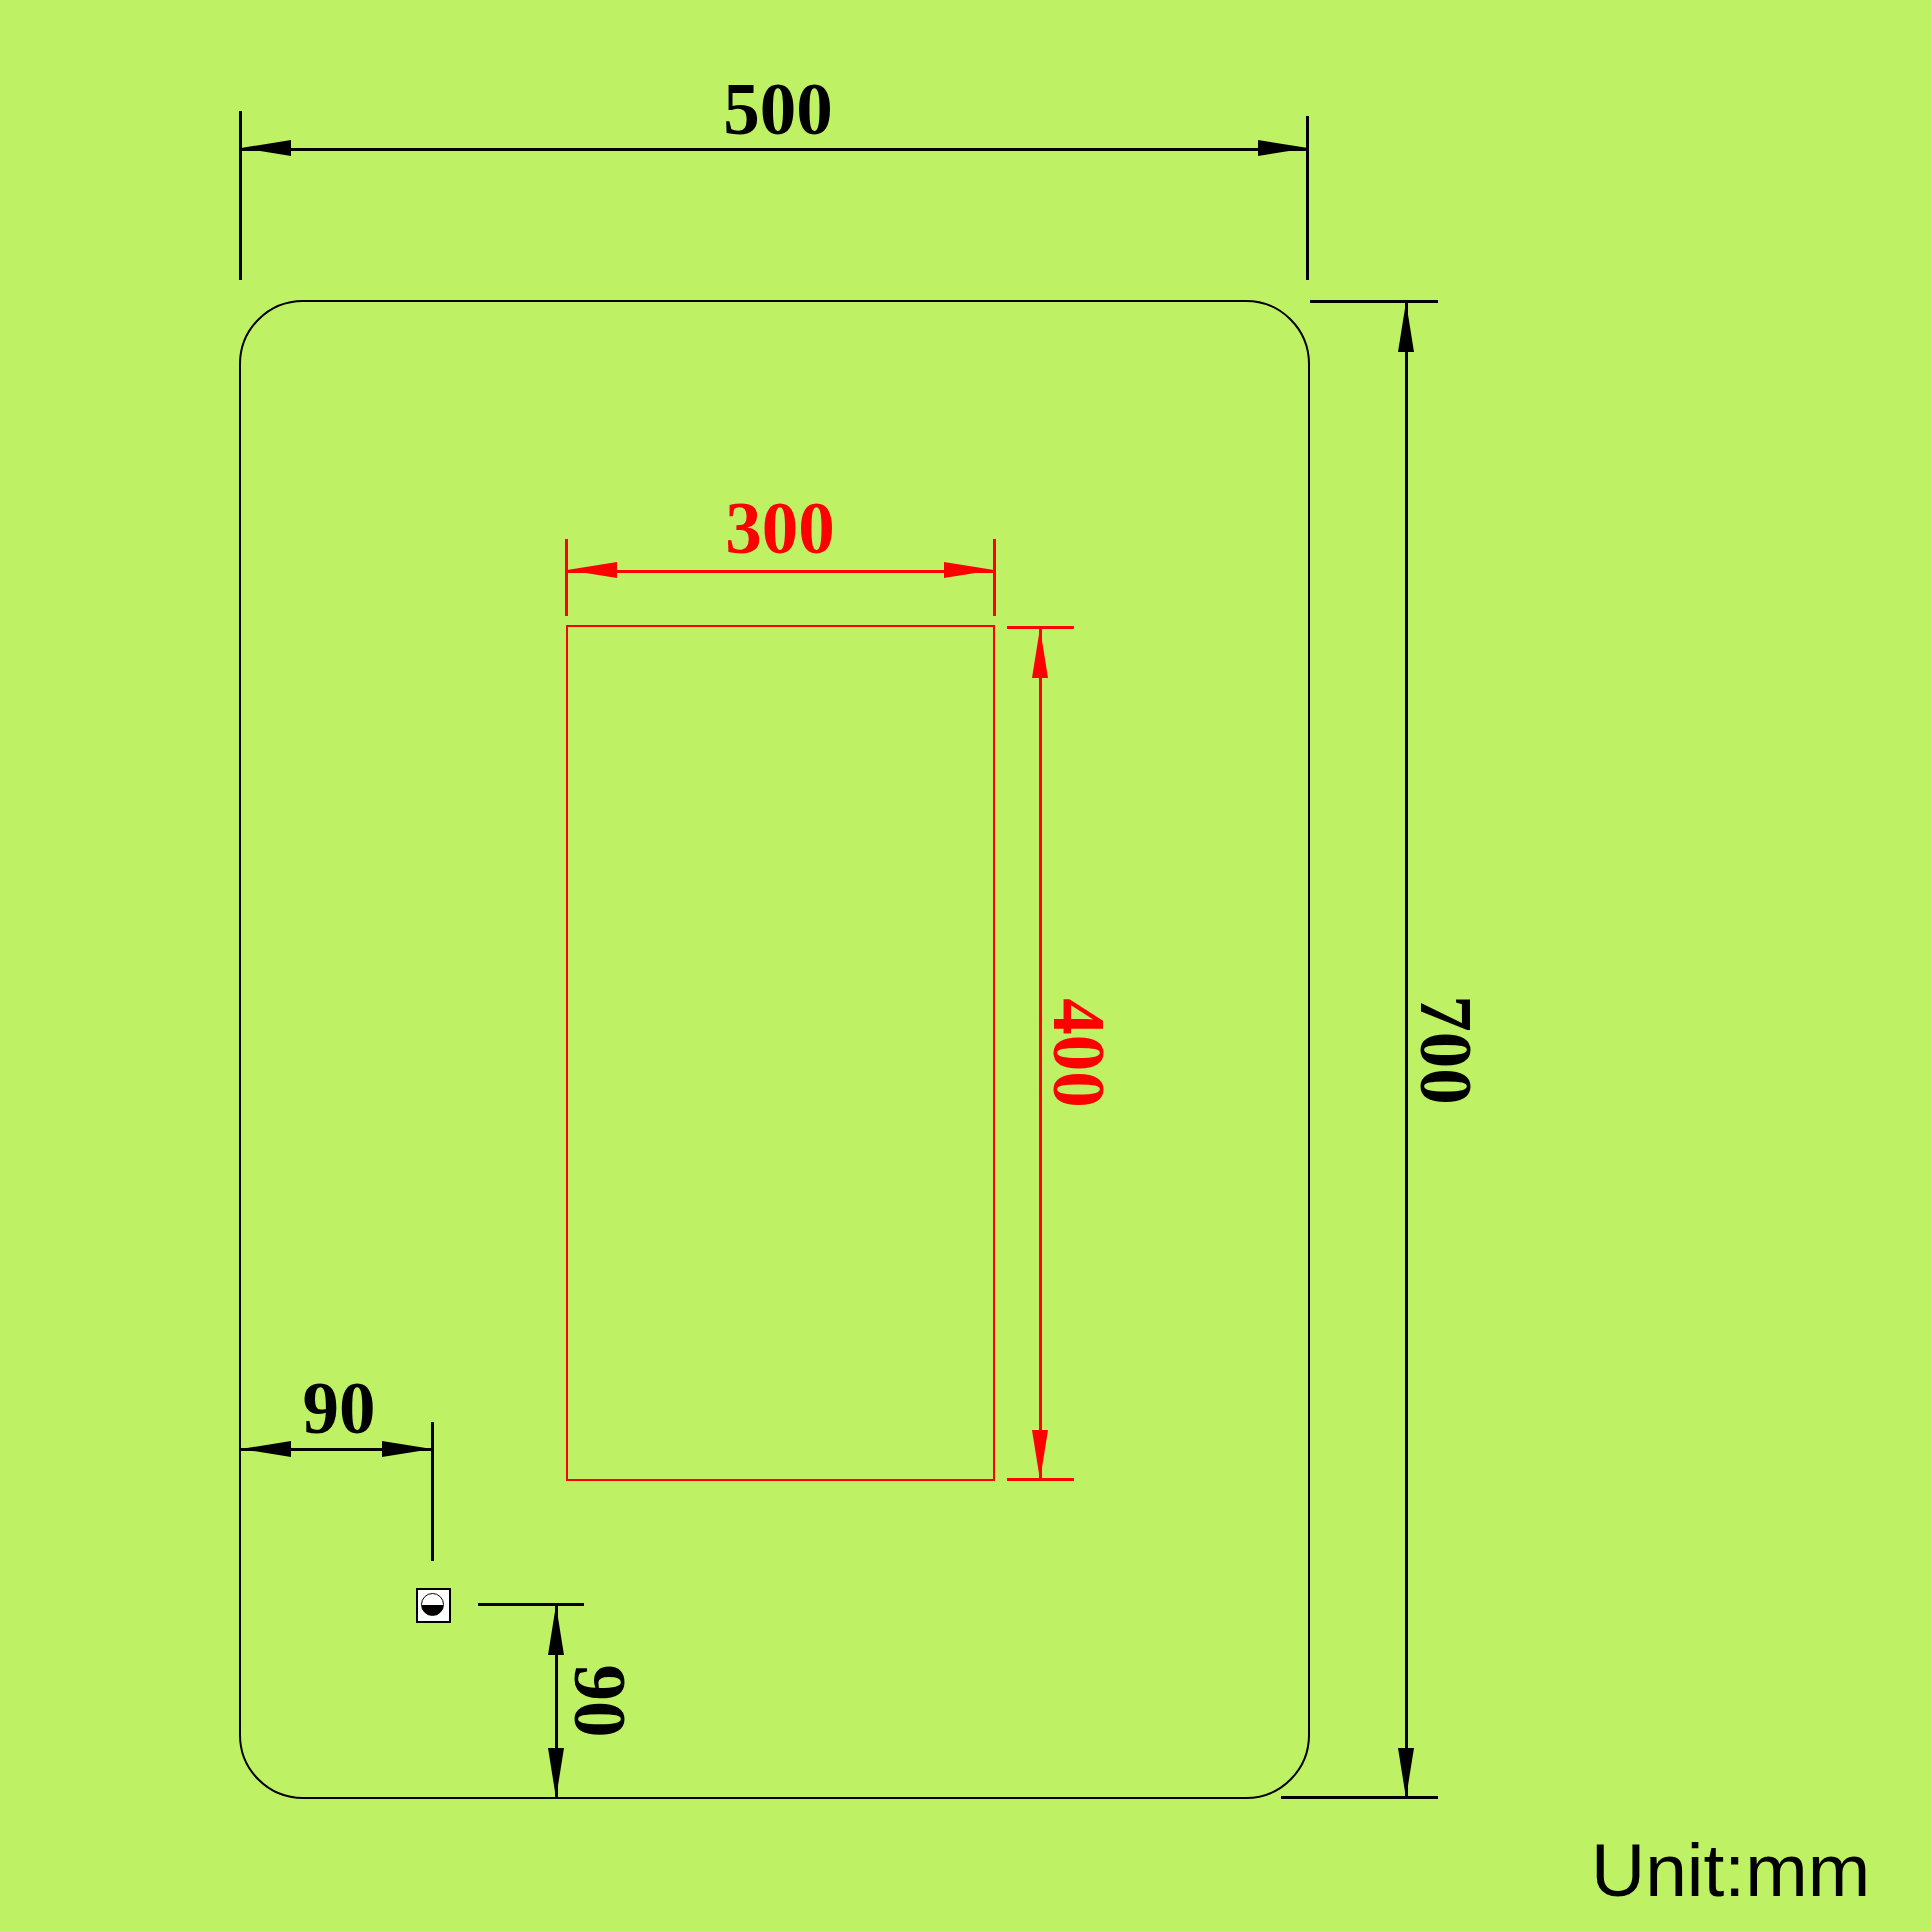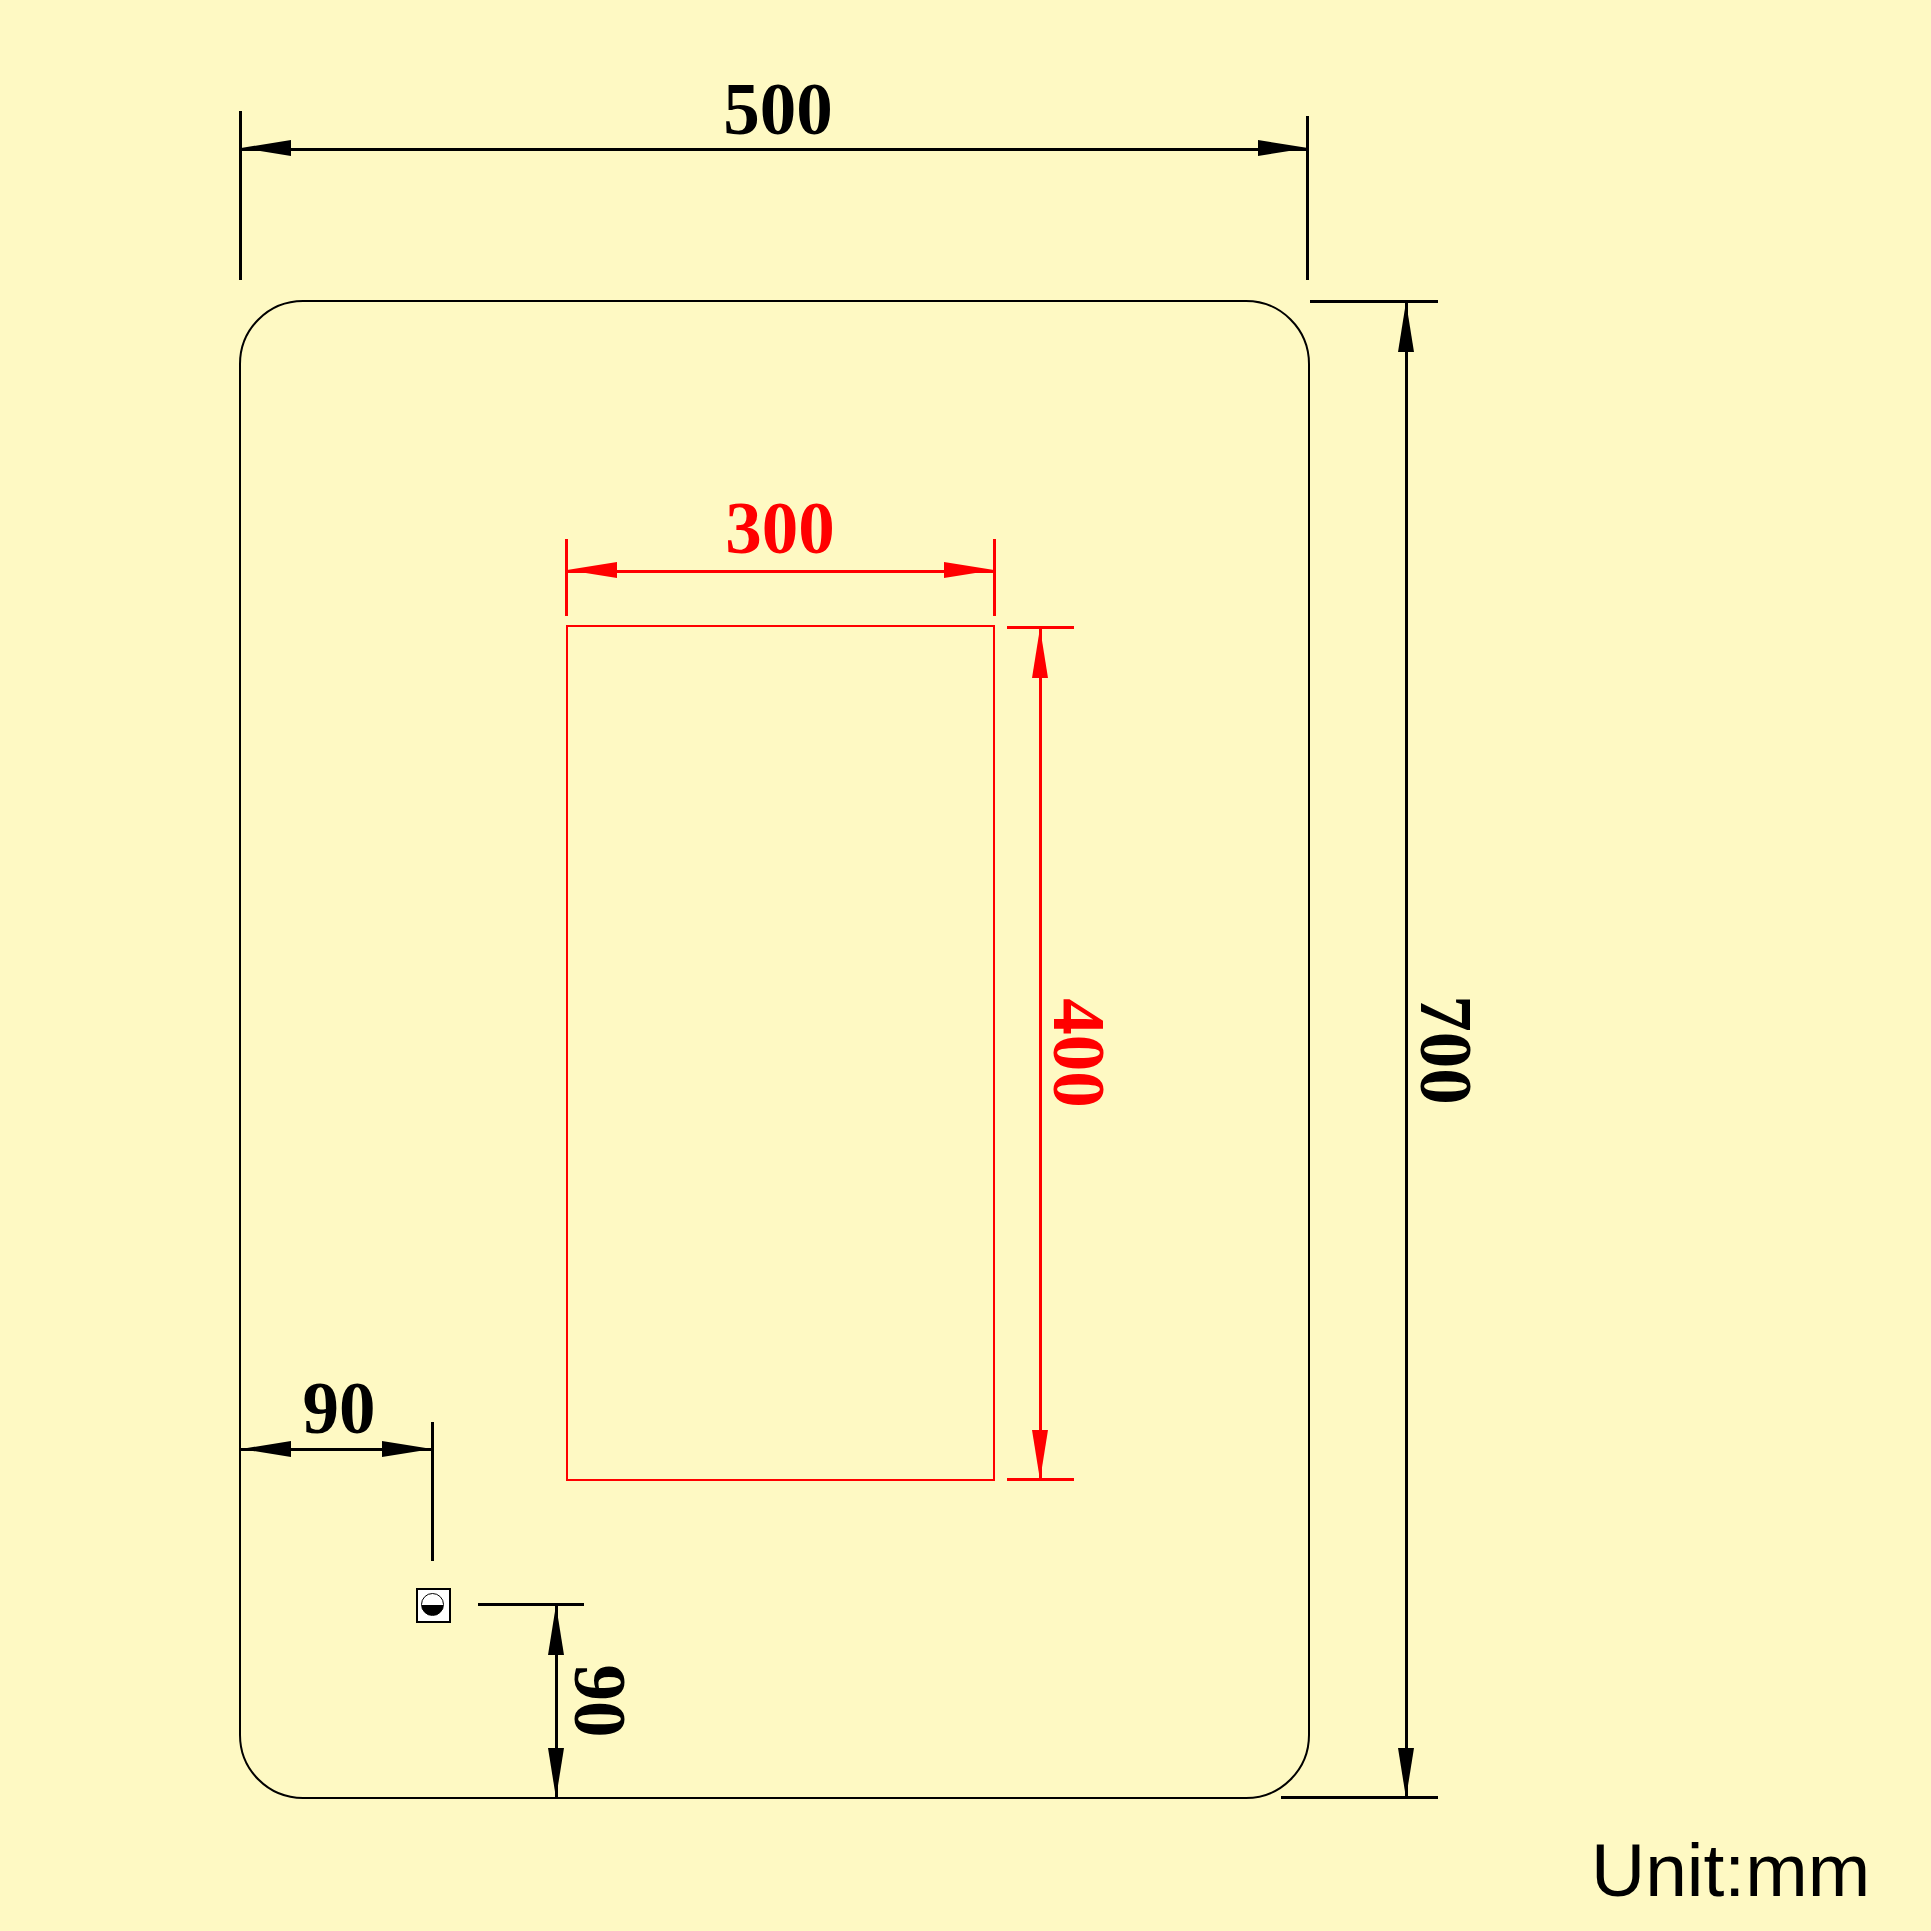--- a/index.html
+++ b/index.html
@@ -1,18 +1,18 @@
 <!DOCTYPE html>
 <html><head>
 <meta charset="utf-8">
 <style>
   html, body { margin:0; padding:0; background:#ffffff; }
   #canvas {
     position:relative; width:1931px; height:1931px;
-    background:#fef9c3; overflow:hidden;
+    background:#bef264; overflow:hidden;
     font-family:"Liberation Serif", serif;
   }
   
   .ln { position:absolute; background:#000000; }
   .ln.red { background:#ff0000; }
   
   .arr { position:absolute; width:0; height:0; }
   .arr.left  { border-top:8.7px solid transparent; border-bottom:8.7px solid transparent; border-right:50px solid #000; }
   .arr.right { border-top:8.7px solid transparent; border-bottom:8.7px solid transparent; border-left:50px solid #000; }
   .arr.up    { border-left:8.7px solid transparent; border-right:8.7px solid transparent; border-bottom:50px solid #000; }

